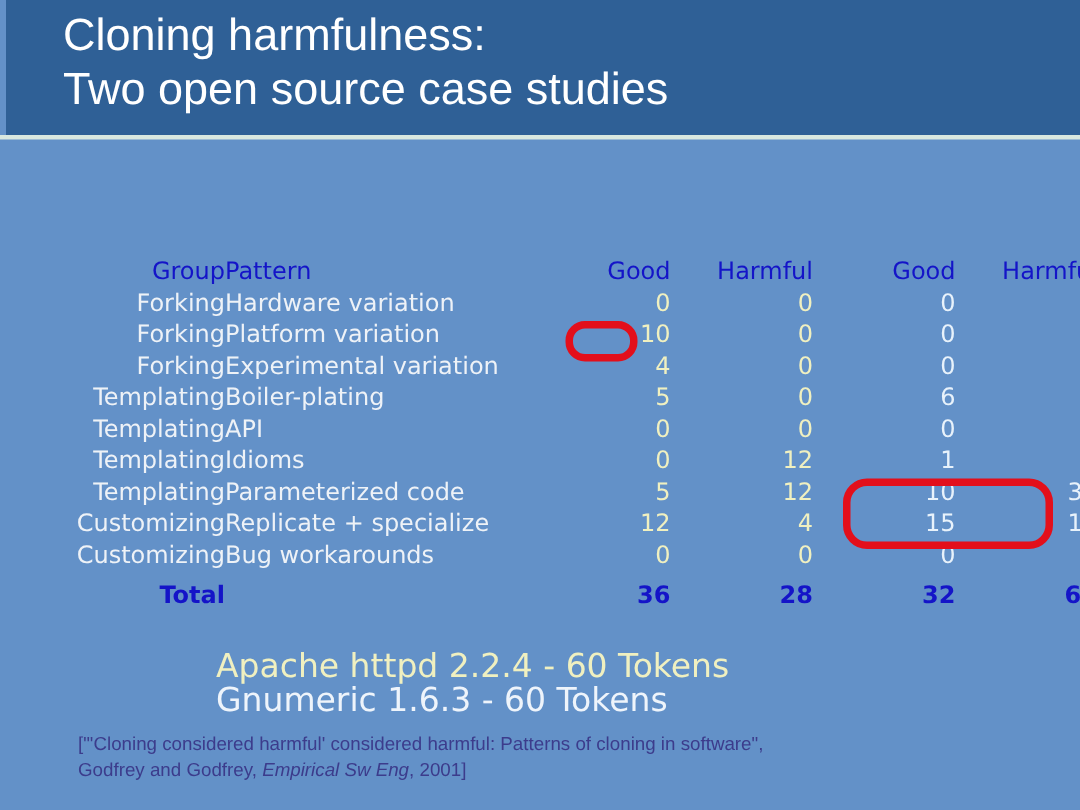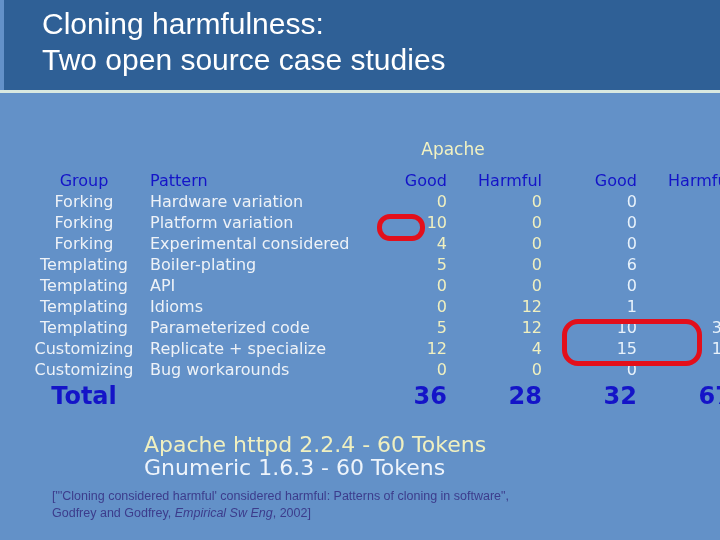--- a/index.html
+++ b/index.html
@@ -95,40 +95,40 @@
   .data-table td, .data-table th {
     padding: 0;
     margin: 0;
     height: 21px;
     font-size: 16px;
     line-height: 21px;
     font-weight: 400;
     vertical-align: middle;
     white-space: nowrap;
   }
-  .c-group   { width: 132px; text-align: center; }
+  .c-group   { width: 132px; text-align: right; }
   .c-pattern { width: 212px; text-align: left; }
   .c-num     { width: 85px;  text-align: right; padding-right: 10px !important; }
 
   .hdr-cell {
     color: #1414c8;
     font-weight: bold;
     font-size: 17px;
     height: 27px;
     line-height: 27px;
     font-family: "DejaVu Sans", sans-serif;
   }
   .body-text  { color: #eef2f7; }
   .num-apache { color: #f0f0c0; }
   .num-gnum   { color: #e8f2fb; }
 
   .total-row td {
     color: #1414c8;
     font-weight: bold;
-    font-size: 24px;
+    font-size: 16px;
     height: 27px;
     line-height: 27px;
     padding-top: 3px;
   }
 
   
   .hl {
     position: absolute;
     border: 5px solid #e30f1b;
     border-radius: 13px;
@@ -170,21 +170,20 @@
 <body>
 
 <div class="slide">
 
   <div class="title-bar"></div>
   <div class="title-bar-underline"></div>
   <div class="title-text">Cloning harmfulness:
 Two open source case studies</div>
 
   <div class="group-headers">
-    <div class="grp-apache">Apache</div>
   </div>
 
   <table class="data-table">
     <thead>
       <tr>
         <th class="c-group hdr-cell">Group</th>
         <th class="c-pattern hdr-cell">Pattern</th>
         <th class="c-num hdr-cell">Good</th>
         <th class="c-num hdr-cell">Harmful</th>
         <th class="c-num hdr-cell">Good</th>
@@ -203,21 +202,21 @@
       <tr>
         <td class="c-group body-text">Forking</td>
         <td class="c-pattern body-text">Platform variation</td>
         <td class="c-num num-apache">10</td>
         <td class="c-num num-apache">0</td>
         <td class="c-num num-gnum">0</td>
         <td class="c-num num-gnum">0</td>
       </tr>
       <tr>
         <td class="c-group body-text">Forking</td>
-        <td class="c-pattern body-text">Experimental considered</td>
+        <td class="c-pattern body-text">Experimental variation</td>
         <td class="c-num num-apache">4</td>
         <td class="c-num num-apache">0</td>
         <td class="c-num num-gnum">0</td>
         <td class="c-num num-gnum">0</td>
       </tr>
       <tr>
         <td class="c-group body-text">Templating</td>
         <td class="c-pattern body-text">Boiler-plating</td>
         <td class="c-num num-apache">5</td>
         <td class="c-num num-apache">0</td>
@@ -278,16 +277,16 @@
   <div class="hl hl-small"></div>
   <div class="hl hl-large"></div>
 
   <div class="captions">
     <div class="caption-line cap-apache">Apache httpd 2.2.4 - 60 Tokens</div>
     <div class="caption-line cap-gnumeric">Gnumeric 1.6.3 - 60 Tokens</div>
   </div>
 
   <div class="citation">
     <div>["'Cloning considered harmful' considered harmful: Patterns of cloning in software",</div>
-    <div><span>Godfrey and Godfrey, </span><em>Empirical Sw Eng</em><span>, 2002]</span></div>
+    <div><span>Godfrey and Godfrey, </span><em>Empirical Sw Eng</em><span>, 2001]</span></div>
   </div>
 
 </div>
 
 </body></html>

